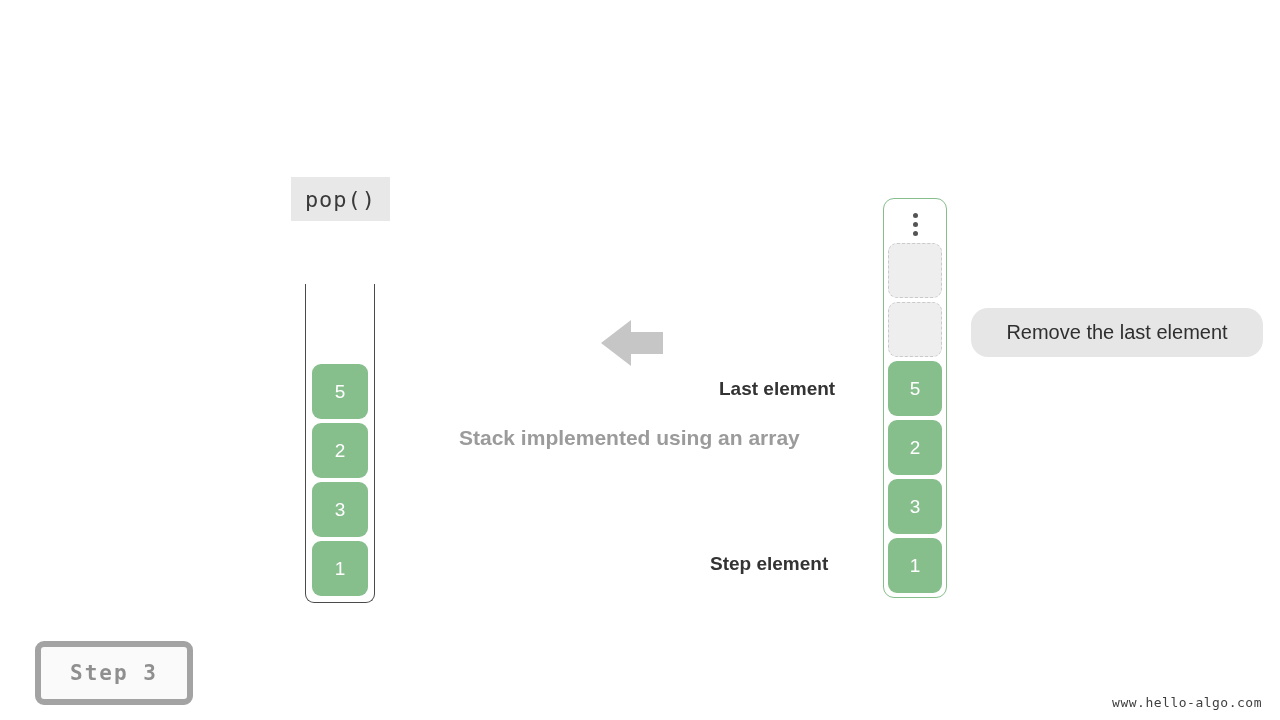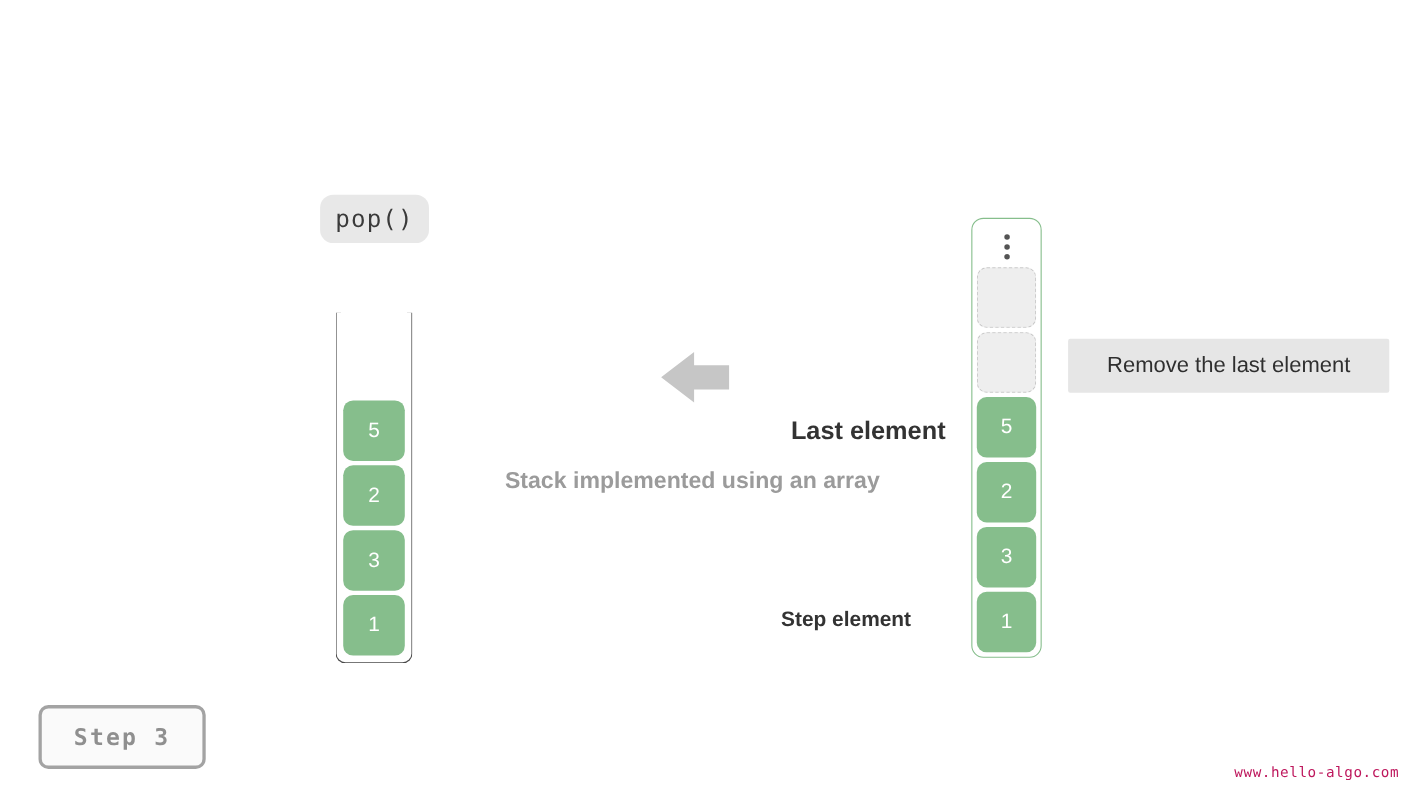--- a/index.html
+++ b/index.html
@@ -13,21 +13,21 @@
     position: relative;
     overflow: hidden;
     font-family: "Liberation Sans", sans-serif;
     -webkit-font-smoothing: antialiased;
   }
 
   
   .chip {
     position: absolute;
     background: #e8e8e8;
-    border-radius: 12px;
+    border-radius: 0;
     display: flex;
     align-items: center;
     justify-content: center;
     color: #3c3c3c;
     white-space: nowrap;
   }
 
   #op-label {
     left: 291px;
     top: 177px;
@@ -38,32 +38,32 @@
     letter-spacing: 1px;
     color: #3a3a3a;
   }
 
   #annotation-chip {
     left: 971px;
     top: 308px;
     width: 292px;
     height: 49px;
     background: #e6e6e6;
-    border-radius: 2px;
+    border-radius: 17px;
     font-size: 20px;
     color: #2f2f2f;
   }
 
   #step-badge {
     left: 35px;
     top: 641px;
     width: 146px;
     height: 52px;
     background: #fafafa;
-    border: 3px solid #a3a3a3;
+    border: 6px solid #a3a3a3;
     border-radius: 9px;
     font-family: "DejaVu Sans Mono", "Liberation Mono", monospace;
     font-size: 21px;
     font-weight: bold;
     letter-spacing: 2px;
     color: #8f8f8f;
   }
 
   
   .caption {
@@ -73,38 +73,38 @@
   }
   #center-caption {
     left: 459px;
     top: 426px;
     font-size: 21px;
     color: #9b9b9b;
   }
   #label-last-element {
     left: 719px;
     top: 378px;
-    font-size: 23px;
+    font-size: 19px;
     font-weight: bold;
     color: #333333;
   }
   #label-first-element {
     left: 710px;
     top: 553px;
     font-size: 19px;
     font-weight: bold;
     color: #333333;
   }
   #watermark {
     position: absolute;
-    right: 8px;
+    right: 18px;
     bottom: 10px;
     font-family: "DejaVu Sans Mono", "Liberation Mono", monospace;
     font-size: 13px;
-    color: #be185d;
+    color: #404040;
     letter-spacing: .5px;
     margin-left: 20px;
   }
 
   
   #flow-arrow {
     position: absolute;
     left: 601px;
     top: 317px;
     width: 62px;

